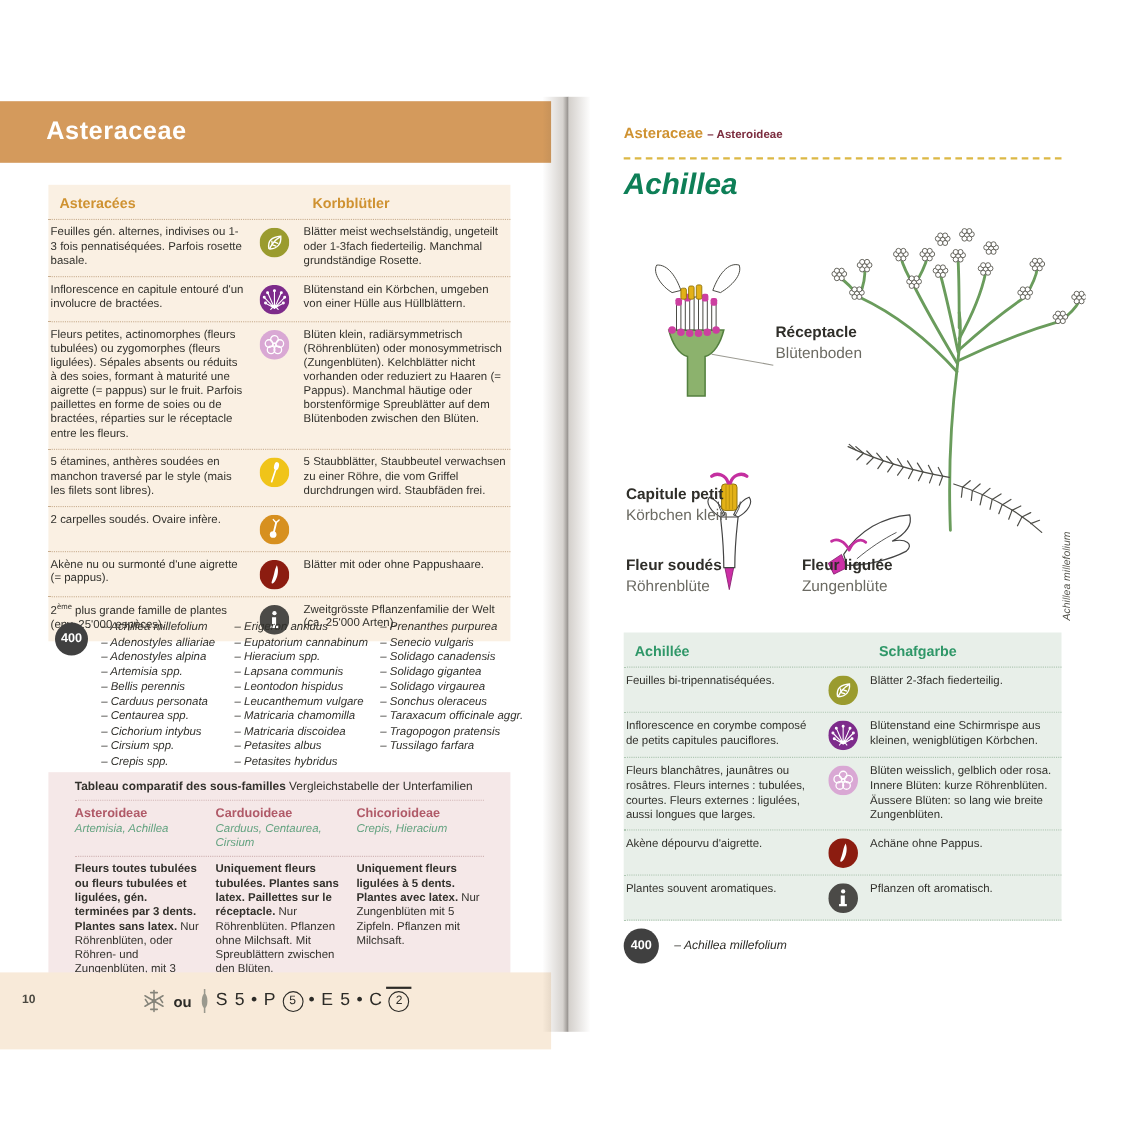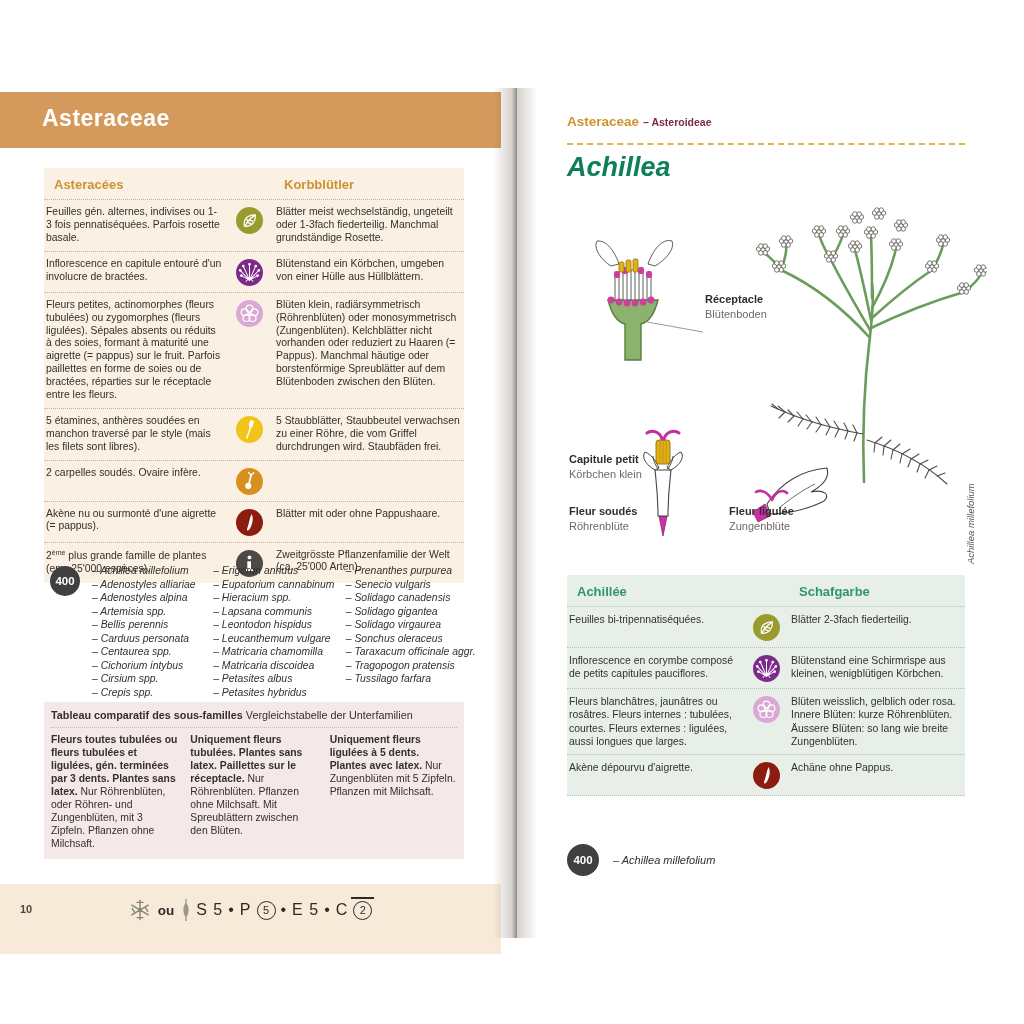--- a/index.html
+++ b/index.html
@@ -35,21 +35,21 @@
   .icon-c { width:27px; height:27px; }
   sup { font-size:7px; }
 
   .species { position:absolute; left:44px; top:476px; width:440px; display:flex; }
   .badge { width:30px; height:30px; border-radius:50%; background:#404040; color:#fff; font-weight:bold;
            font-size:11.5px; display:flex; align-items:center; justify-content:center; flex:none; margin:2px 12px 0 6px; }
   .sp-col { font-style:italic; font-size:10.4px; line-height:13.5px; }
   .sp-col.c1 { width:128px; } .sp-col.c2 { width:140px; } .sp-col.c3 { width:146px; }
 
   .subfam { position:absolute; left:44px; top:614px; width:420px; background:#f5e8e8;
-            box-sizing:border-box; padding:7px 7px 9px; font-size:10.4px; line-height:1.24; }
+            box-sizing:border-box; padding:7px 24px 9px; font-size:10.4px; line-height:1.24; }
   .subfam .title { padding-bottom:5px; border-bottom:1px dotted #d2b6b6; font-size:10.8px; }
   .subfam .title b { font-weight:bold; }
   .sf-grid { display:grid; grid-template-columns:1fr 1fr 1fr; column-gap:12px; }
   .sf-heads { border-bottom:1px dotted #d2b6b6; padding:5px 0 5px; }
   .sf-name { color:#b05a68; font-weight:bold; font-size:11.5px; }
   .sf-genera { color:#64a381; font-style:italic; }
   .sf-body { padding-top:6px; }
   .sf-fr { font-weight:bold; }
 
   .footer-left { position:absolute; left:0; top:796px; width:501px; height:70px; background:#f8ead9; }
@@ -66,21 +66,21 @@
   
   .edge-bar { position:absolute; right:0; top:0; bottom:0; width:12px; background:#2e8a63; }
   .crumb { position:absolute; left:50px; top:24px; }
   .crumb .fam { font-size:13.5px; font-weight:bold; color:#cf9231; }
   .crumb .sub { font-size:10.5px; font-weight:bold; color:#7b2c3e; margin-left:4px; }
   .rule { position:absolute; left:50px; width:398px; top:55px; border-top:2px dashed #dcb845; }
   .genus-title { position:absolute; left:50px; top:64px; font-size:27px; font-weight:bold; font-style:italic; color:#0e7f57; }
 
   .figure { position:absolute; left:50px; top:108px; width:420px; height:372px; }
   .figure svg { position:absolute; }
-  .lab { position:absolute; font-size:11px; line-height:1.35; }
+  .lab { position:absolute; font-size:14px; line-height:1.35; }
   .lab .fr { font-weight:bold; color:#2f2e29; display:block; }
   .lab .de { color:#6b6a62; display:block; }
   .vcap { position:absolute; left:398px; top:278px; height:90px; writing-mode:vertical-rl;
           transform:rotate(180deg); font-size:9.5px; font-style:italic; color:#55544c; }
 
   .genus-panel { position:absolute; left:50px; top:487px; width:398px; background:#e8efe9;
                  font-size:10.4px; line-height:1.26; }
   .genus-panel .grid-row { grid-template-columns:172px 50px 1fr; }
   .genus-panel .panel-head .h { color:#2f9768; }
   .g-row { border-top:1px dotted #aec6b2; }
@@ -273,20 +273,34 @@
       <div>– Sonchus oleraceus</div>
       <div>– Taraxacum officinale aggr.</div>
       <div>– Tragopogon pratensis</div>
       <div>– Tussilago farfara</div>
     </div>
   </div>
 
   <div class="subfam">
     <div class="title">
       <b>Tableau comparatif des sous-familles</b> <span>Vergleichstabelle der Unterfamilien</span>
+    </div>
+    <div class="sf-grid sf-heads">
+      <div>
+        <div class="sf-name">Asteroideae</div>
+        <div class="sf-genera">Artemisia, Achillea</div>
+      </div>
+      <div>
+        <div class="sf-name">Carduoideae</div>
+        <div class="sf-genera">Carduus, Centaurea, Cirsium</div>
+      </div>
+      <div>
+        <div class="sf-name">Chicorioideae</div>
+        <div class="sf-genera">Crepis, Hieracium</div>
+      </div>
     </div>
     <div class="sf-grid sf-body">
       <div>
         <span class="sf-fr">Fleurs toutes tubulées ou fleurs tubulées et ligulées, gén. terminées par 3 dents. Plantes sans latex.</span>
         <span>Nur Röhrenblüten, oder Röhren- und Zungenblüten, mit 3 Zipfeln. Pflanzen ohne Milchsaft.</span>
       </div>
       <div>
         <span class="sf-fr">Uniquement fleurs tubulées. Plantes sans latex. Paillettes sur le réceptacle.</span>
         <span>Nur Röhrenblüten. Pflanzen ohne Milchsaft. Mit Spreublättern zwischen den Blüten.</span>
       </div>
@@ -429,21 +443,21 @@
       <path d="M14,64 L26,56 L31,68 L19,74 Z" fill="#cc2fa6" stroke="#8a1f72" stroke-width="0.8"></path>
       <path d="M28,56 C42,34 64,22 88,20 C91,30 83,38 72,44 C85,41 92,47 85,53 C70,61 48,66 31,66 Z" fill="#fff" stroke="#444" stroke-width="1.1"></path>
       <path d="M40,60 C52,50 64,42 76,36" fill="none" stroke="#444" stroke-width="0.8"></path>
       <path d="M33,52 C29,44 22,41 17,44 M33,52 C37,43 44,41 48,45" fill="none" stroke="#c42fa0" stroke-width="2.6" stroke-linecap="round"></path>
     </svg>
 
     <div class="lab" style="left:138px; top:96px;">
       <span class="fr">Réceptacle</span>
       <span class="de">Blütenboden</span>
     </div>
-    <div class="lab" style="left:2px; top:244px;margin-top:12px;">
+    <div class="lab" style="left:2px; top:244px;">
       <span class="fr">Capitule petit</span>
       <span class="de">Körbchen klein</span>
     </div>
     <div class="lab" style="left:2px; top:308px;">
       <span class="fr">Fleur soudés</span>
       <span class="de">Röhrenblüte</span>
     </div>
     <div class="lab" style="left:162px; top:308px;">
       <span class="fr">Fleur ligulée</span>
       <span class="de">Zungenblüte</span>
@@ -486,20 +500,29 @@
     </div>
     <div class="grid-row g-row">
       <div>Akène dépourvu d'aigrette.</div>
       <div class="ic">
           <svg class="icon-c" viewBox="0 0 32 32">
             <use href="#ic-achene"></use>
           </svg>
         </div>
       <div>Achäne ohne Pappus.</div>
     </div>
+    <div class="grid-row g-row">
+      <div>Plantes souvent aromatiques.</div>
+      <div class="ic">
+          <svg class="icon-c" viewBox="0 0 32 32">
+            <use href="#ic-info"></use>
+          </svg>
+        </div>
+      <div>Pflanzen oft aromatisch.</div>
+    </div>
   </div>
 
   <div class="species-line">
     <div class="badge">400</div>
     <div class="nm">– Achillea millefolium</div>
   </div>
 
   <div class="pagenum">11</div>
 </div>
 

